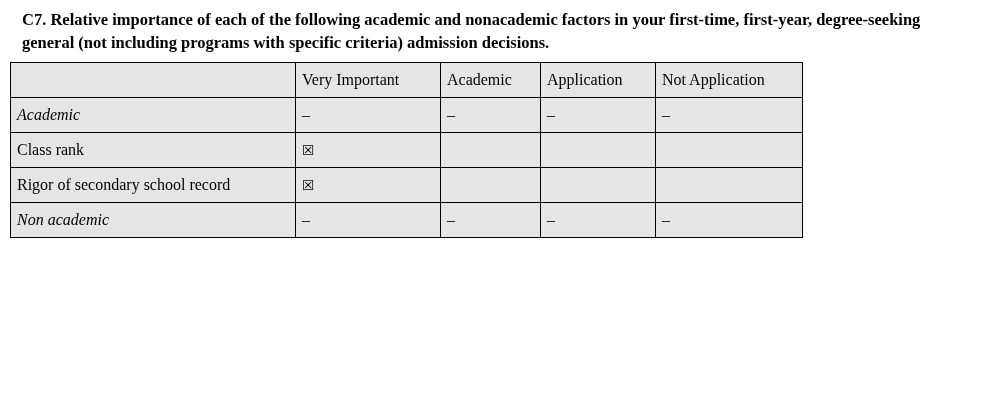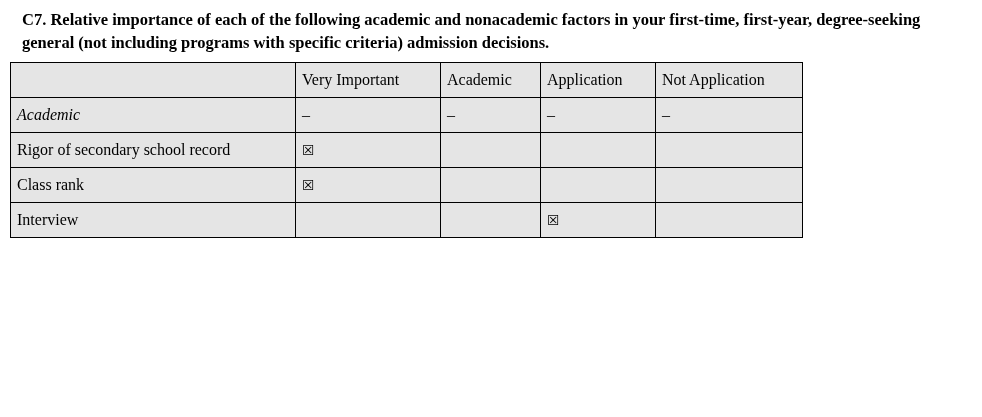--- a/index.html
+++ b/index.html
@@ -94,36 +94,36 @@
     </thead>
     <tbody>
         <tr>
           <td class="rowlabel-academic">Academic</td>
           <td><span class="dash">–</span></td>
           <td><span class="dash">–</span></td>
           <td><span class="dash">–</span></td>
           <td><span class="dash">–</span></td>
         </tr>
         <tr>
+          <td>Class rank</td>
+          <td><span class="mark">☒</span></td>
+          <td class="cell-empty">&nbsp;</td>
+          <td class="cell-empty">&nbsp;</td>
+          <td class="cell-empty">&nbsp;</td>
+        </tr>
+        <tr>
           <td>Rigor of secondary school record</td>
           <td><span class="mark">☒</span></td>
           <td class="cell-empty">&nbsp;</td>
           <td class="cell-empty">&nbsp;</td>
           <td class="cell-empty">&nbsp;</td>
         </tr>
         <tr>
-          <td>Class rank</td>
-          <td><span class="mark">☒</span></td>
-          <td class="cell-empty">&nbsp;</td>
-          <td class="cell-empty">&nbsp;</td>
-          <td class="cell-empty">&nbsp;</td>
-        </tr>
-        <tr>
-          <td>Interview</td>
-          <td class="cell-empty">&nbsp;</td>
-          <td class="cell-empty">&nbsp;</td>
-          <td><span class="mark">☒</span></td>
-          <td class="cell-empty">&nbsp;</td>
+          <td class="rowlabel-academic">Non academic</td>
+          <td><span class="dash">–</span></td>
+          <td><span class="dash">–</span></td>
+          <td><span class="dash">–</span></td>
+          <td><span class="dash">–</span></td>
         </tr>
       </tbody>
   </table>
 
 </div>
 
 </body></html>

